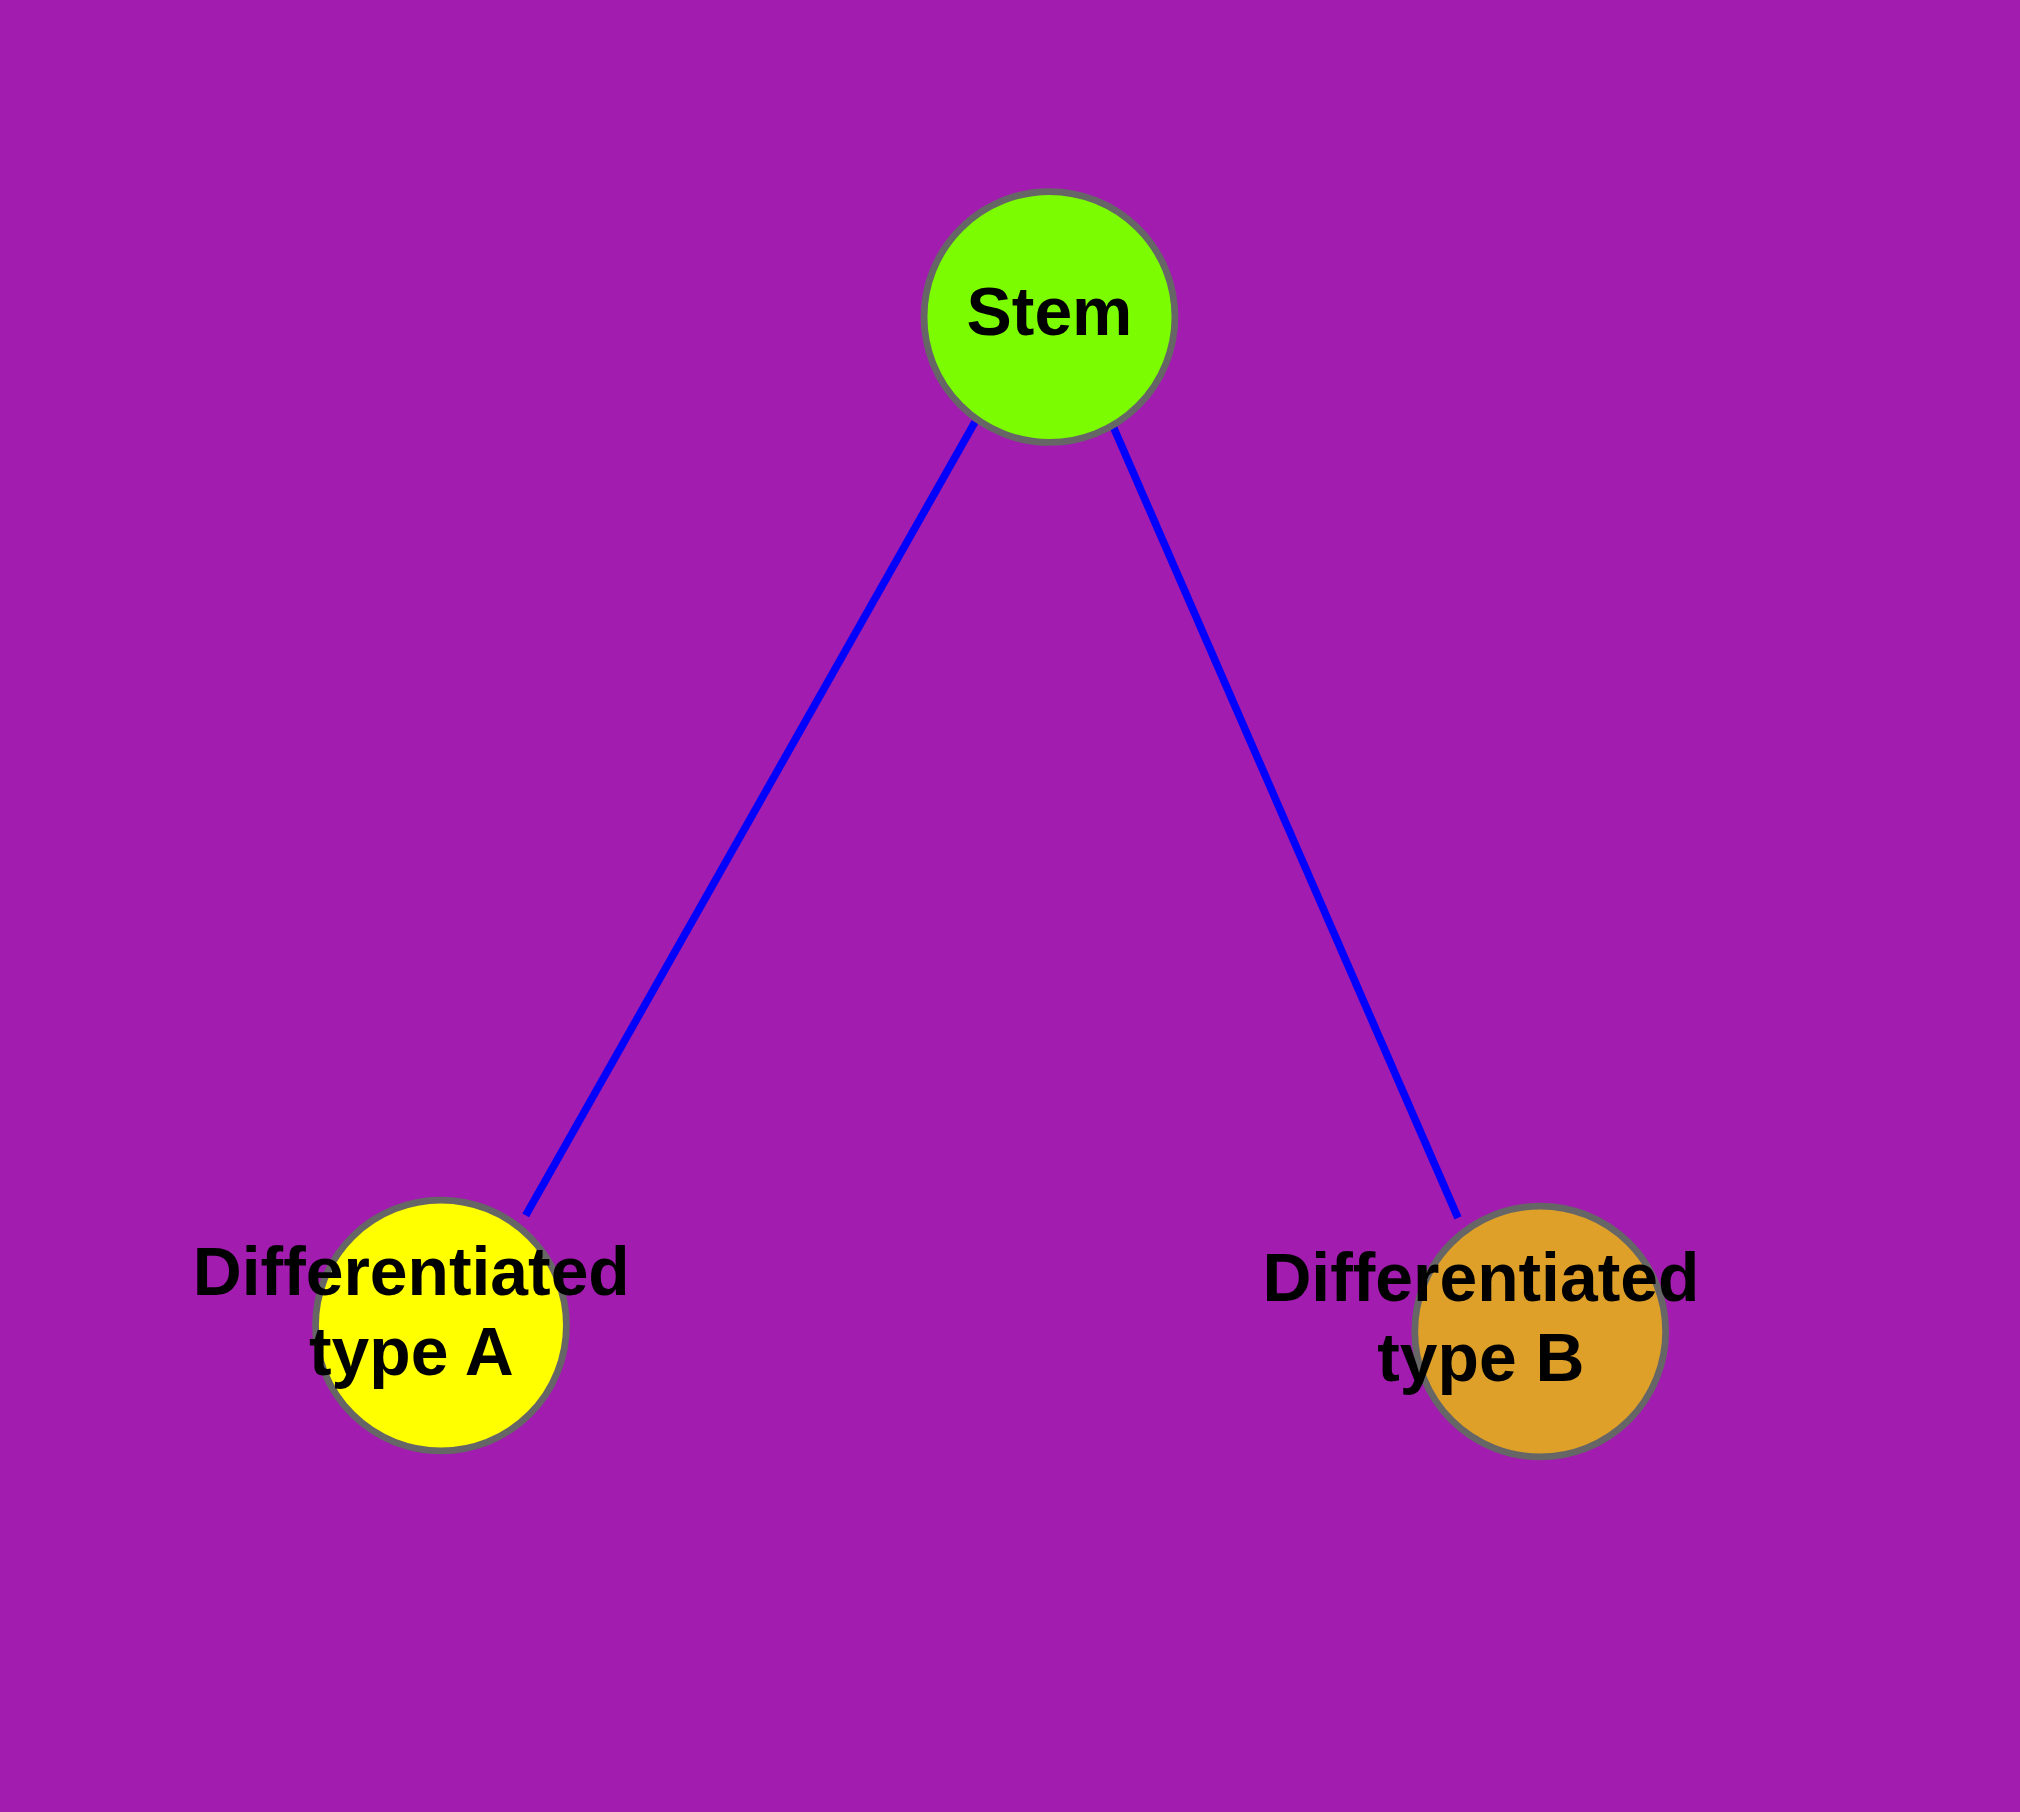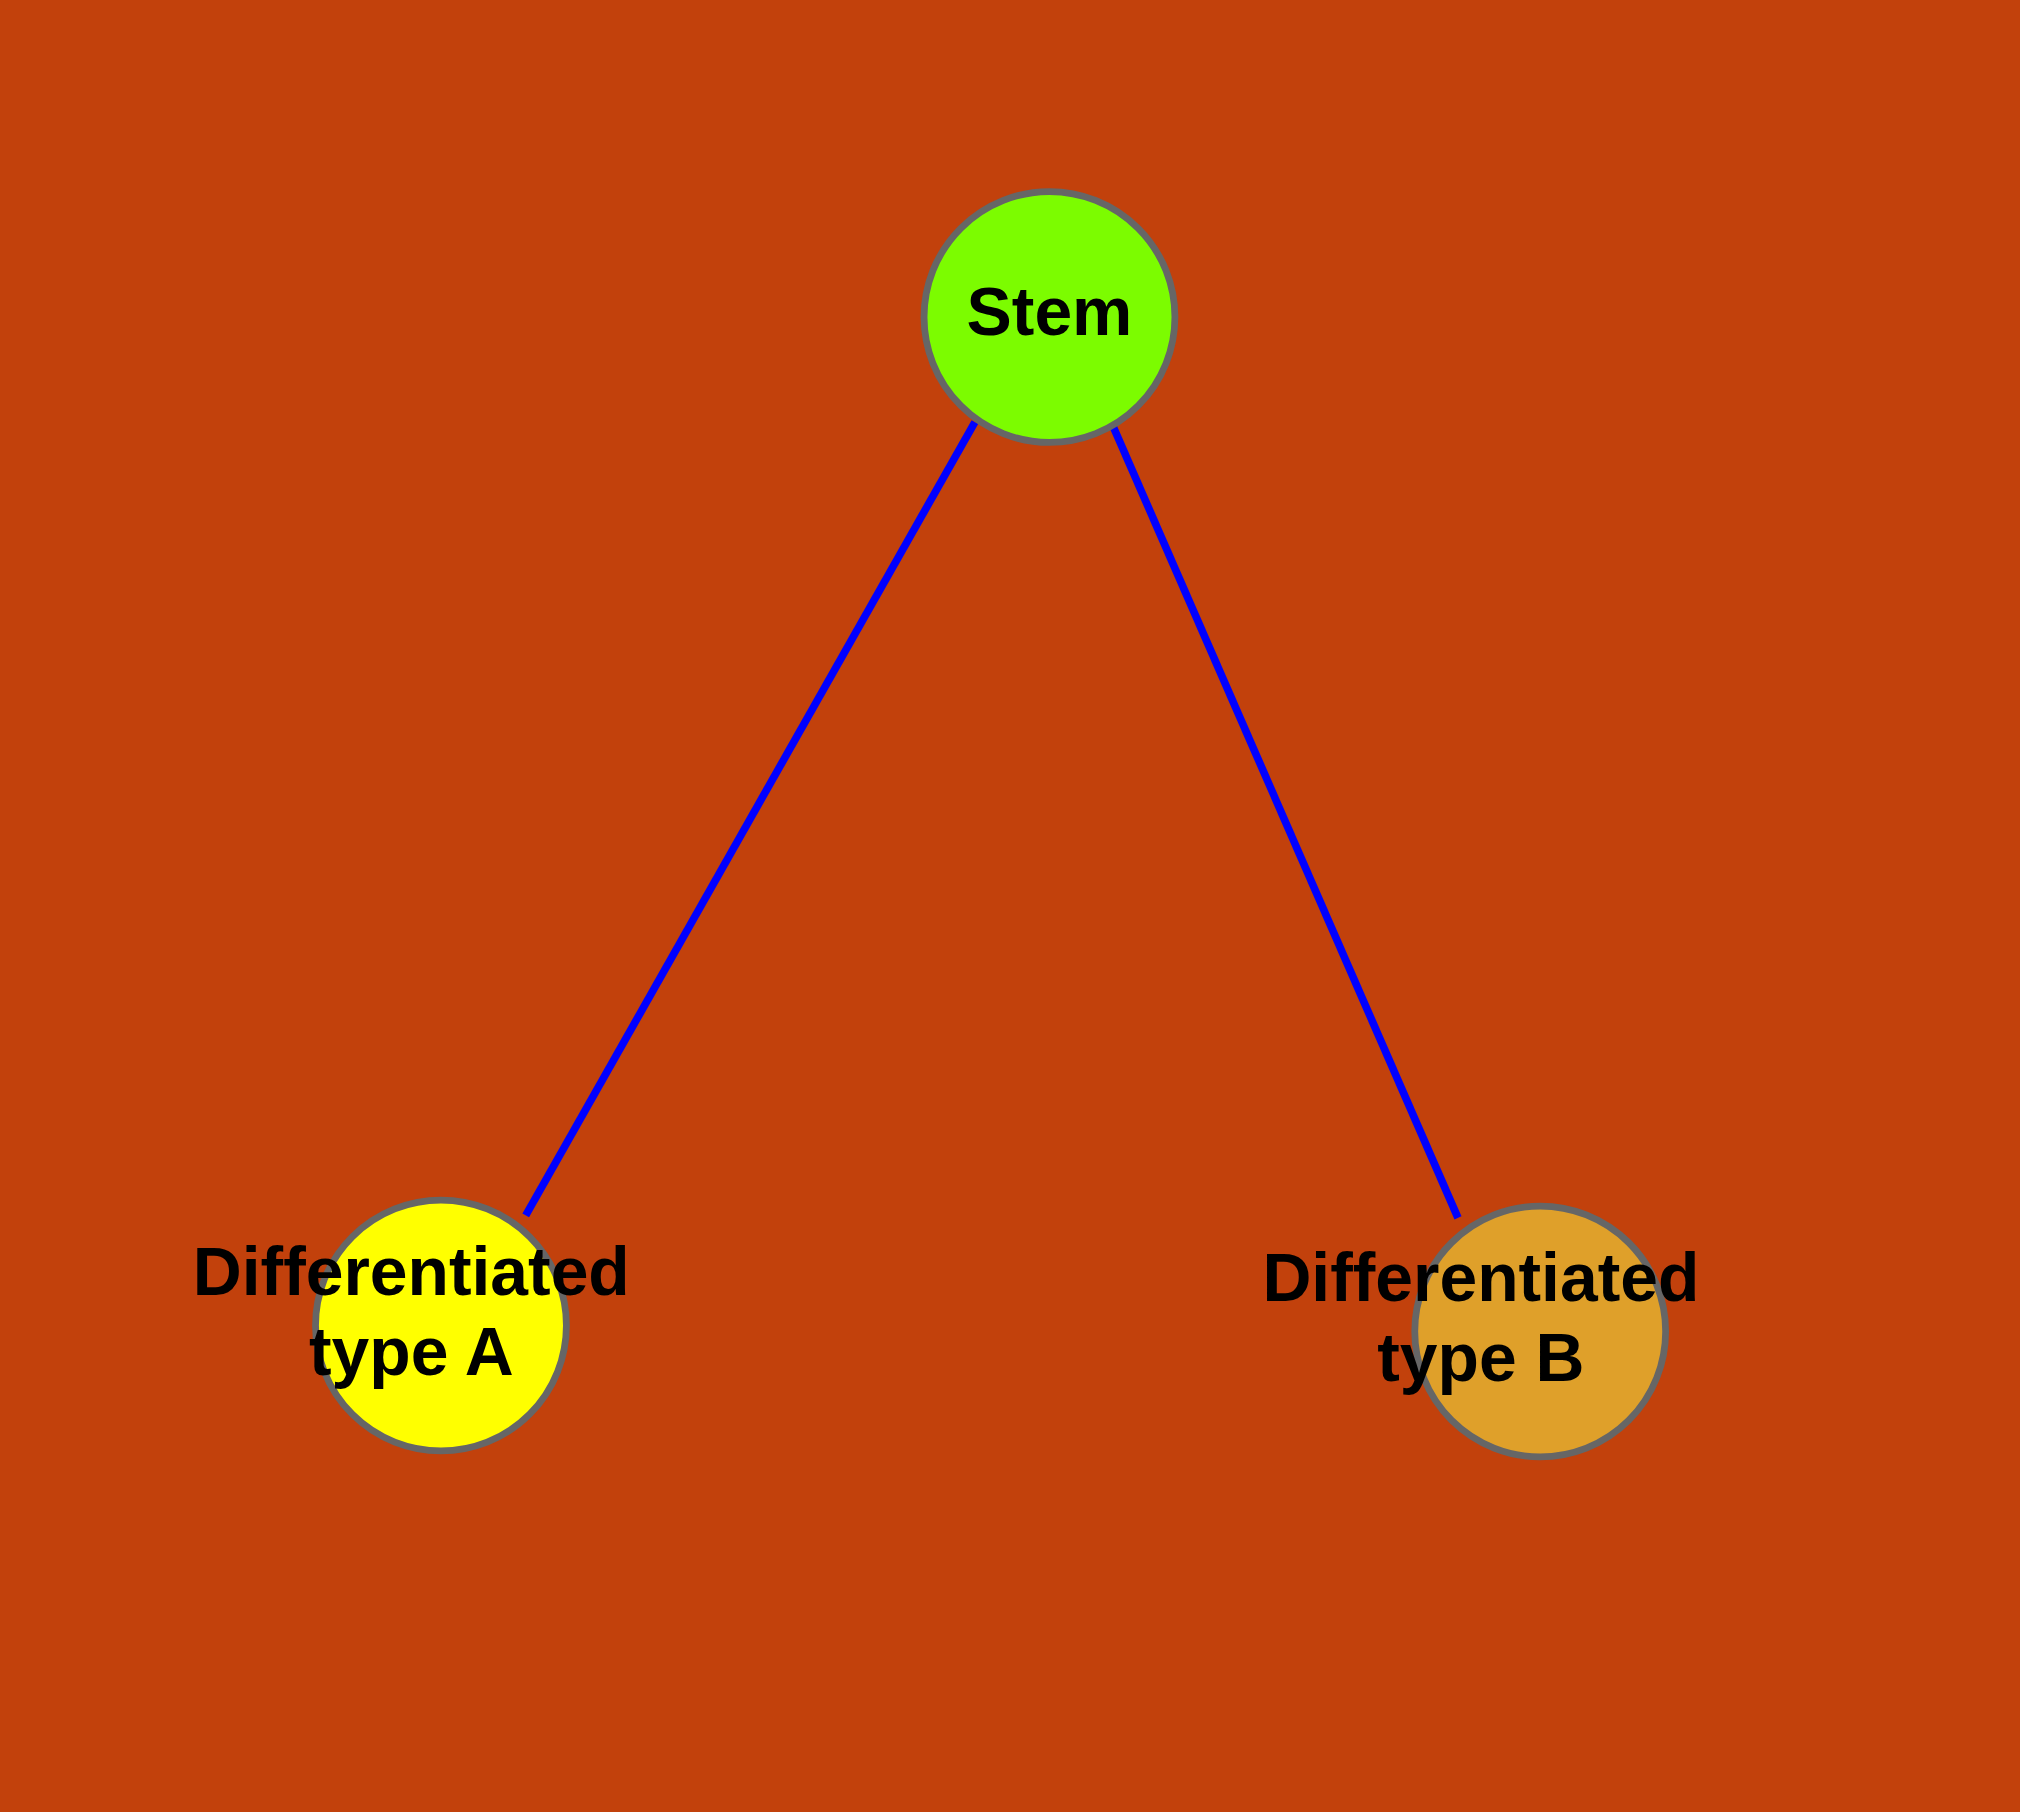--- a/index.html
+++ b/index.html
@@ -4,21 +4,21 @@
 <style>
   html, body {
     margin: 0;
     padding: 0;
     background: #ffffff;
   }
   #canvas {
     position: relative;
     width: 2021px;
     height: 1812px;
-    background: #c2410c;
+    background: #a21caf;
     overflow: hidden;
     font-family: "Liberation Sans", sans-serif;
     text-align: center;
   }
   #graph-svg {
     position: absolute;
     left: 0;
     top: 0;
     width: 2021px;
     height: 1812px;

